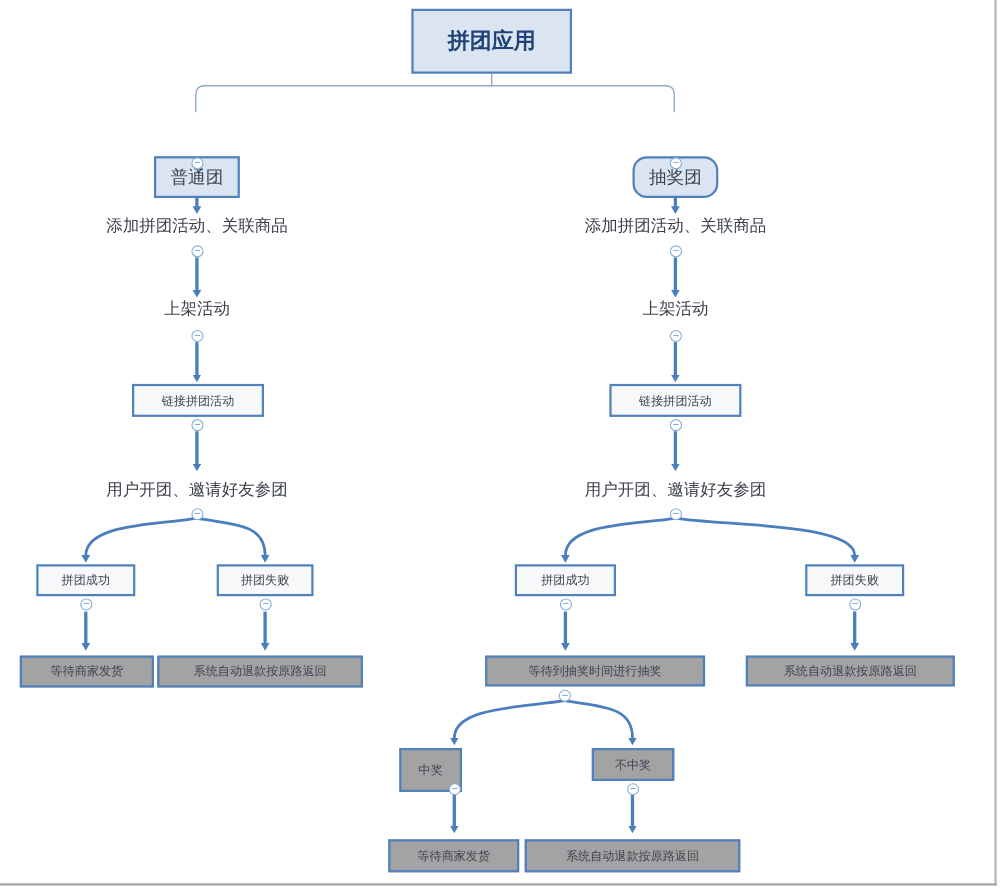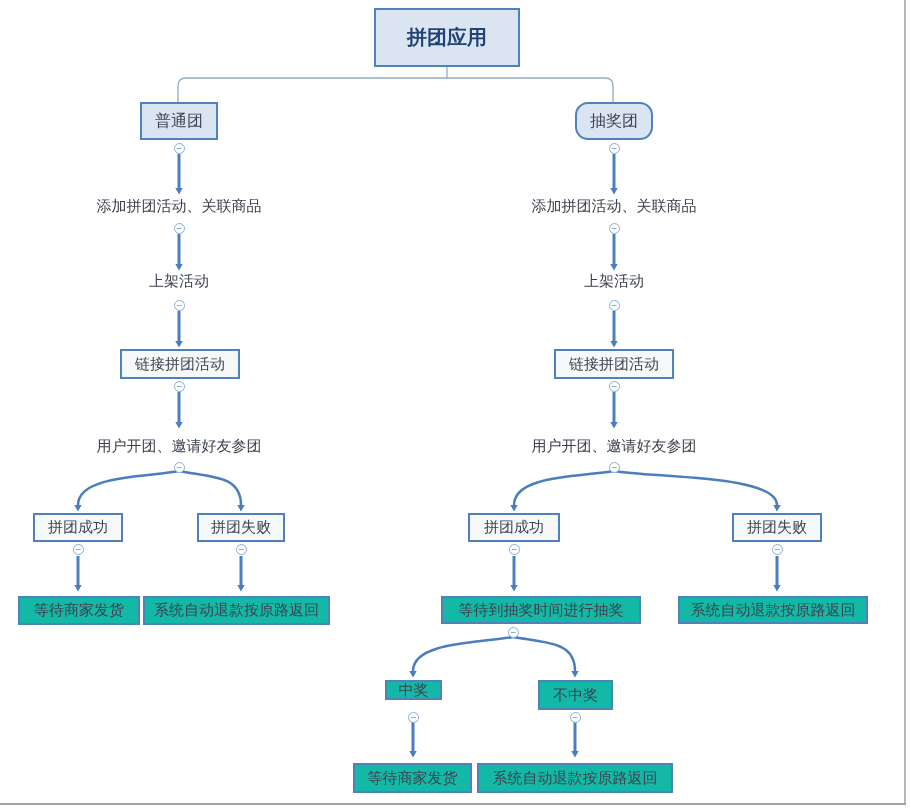--- a/index.html
+++ b/index.html
@@ -3,27 +3,27 @@
 <meta charset="utf-8">
 <style>
   html,body{margin:0;padding:0;background:#ffffff;}
   .canvas{
     position:relative;width:911px;height:812px;background:#ffffff;overflow:hidden;
     font-family:"Liberation Sans","DejaVu Sans",sans-serif;
   }
   .connector-layer{position:absolute;left:0;top:0;width:911px;height:812px;}
   .node{
     position:absolute;box-sizing:border-box;display:flex;align-items:center;justify-content:center;
-    border:2px solid #4f81bd;color:#3c4350;font-size:15px;white-space:nowrap;z-index:3;
+    border:2px solid #4f81bd;color:#3c4350;font-size:11px;white-space:nowrap;z-index:3;
   }
   .fill-blue{background:#dbe5f1;}
   .fill-light{background:#f7f8fa;}
-  .fill-gray{background:#14b8a6;}
+  .fill-gray{background:#a3a3a3;}
   .root-node{font-size:20px;font-weight:bold;color:#1f4377;}
-  .branch-title{font-size:16px;}
+  .branch-title{font-size:16px;margin-top:40px;}
   .plain-label{
     position:absolute;color:#3a3f4a;font-size:15px;text-align:center;white-space:nowrap;
     height:18px;line-height:18px;z-index:3;
   }
   .collapse{
     position:absolute;width:11px;height:11px;box-sizing:border-box;border:1px solid #85aed6;
     border-radius:50%;background:#ffffff;color:#5f93cc;font-size:10px;line-height:8px;
     display:flex;align-items:center;justify-content:center;z-index:4;cursor:pointer;
   }
   .frame-right{position:absolute;left:904px;top:0;width:2px;height:805px;background:#b7b7b7;}
@@ -87,21 +87,21 @@
 
   <div class="node fill-blue branch-title" style="left:575px;top:102px;width:78px;height:38px;border-radius:13px;">抽奖团</div>
   <div class="plain-label" style="left:524px;top:197px;width:180px;">添加拼团活动、关联商品</div>
   <div class="plain-label" style="left:544px;top:272px;width:140px;">上架活动</div>
   <div class="node fill-light" style="left:554px;top:349px;width:120px;height:30px;">链接拼团活动</div>
   <div class="plain-label" style="left:519px;top:437px;width:190px;">用户开团、邀请好友参团</div>
   <div class="node fill-light" style="left:468px;top:513px;width:92px;height:29px;">拼团成功</div>
   <div class="node fill-light" style="left:732px;top:513px;width:90px;height:29px;">拼团失败</div>
   <div class="node fill-gray" style="left:413px;top:596px;width:200px;height:28px;margin-left:28px;">等待到抽奖时间进行抽奖</div>
   <div class="node fill-gray" style="left:678px;top:596px;width:190px;height:28px;">系统自动退款按原路返回</div>
-  <div class="node fill-gray" style="left:385px;top:680px;width:57px;height:20px;">中奖</div>
+  <div class="node fill-gray" style="left:363px;top:680px;width:57px;height:40px;">中奖</div>
   <div class="node fill-gray" style="left:538px;top:680px;width:75px;height:30px;">不中奖</div>
   <div class="node fill-gray" style="left:353px;top:763px;width:119px;height:30px;">等待商家发货</div>
   <div class="node fill-gray" style="left:477px;top:763px;width:196px;height:30px;">系统自动退款按原路返回</div>
 
   <div class="collapse" style="left:174px;top:143px;">−</div>
   <div class="collapse" style="left:174px;top:223px;">−</div>
   <div class="collapse" style="left:174px;top:300px;">−</div>
   <div class="collapse" style="left:174px;top:381px;">−</div>
   <div class="collapse" style="left:174px;top:462px;">−</div>
   <div class="collapse" style="left:73px;top:544px;">−</div>

